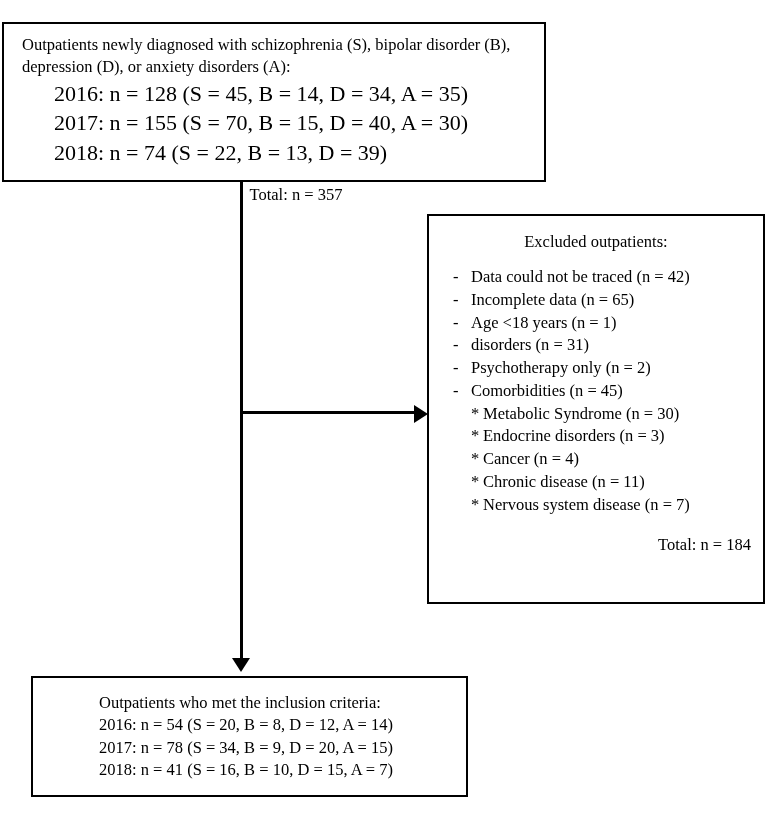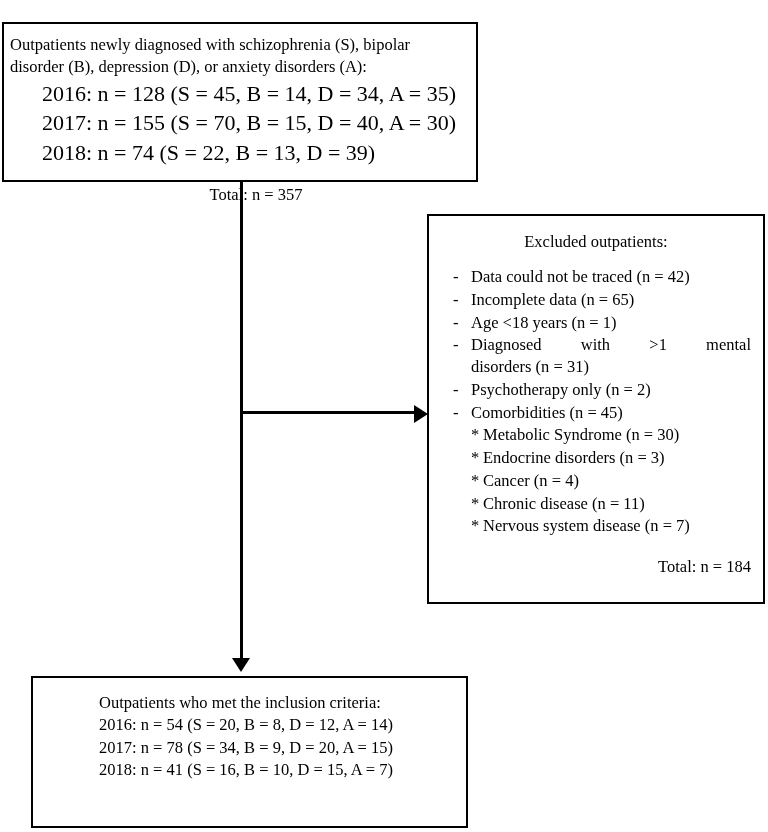--- a/index.html
+++ b/index.html
@@ -20,23 +20,23 @@
     position: absolute;
     border: 2px solid #000000;
     box-sizing: border-box;
     background: #ffffff;
   }
 
   
   #box-enrollment {
     left: 2px;
     top: 22px;
-    width: 476px;
+    width: 544px;
     height: 160px;
-    padding: 10px 14px 0 6px;
+    padding: 10px 14px 0 18px;
   }
   #box-enrollment .headline {
     font-size: 16.5px;
     line-height: 1.35;
     text-align: left;
   }
   #box-enrollment .year-line {
     font-size: 22px;
     line-height: 1.35;
     padding-left: 32px;
@@ -100,21 +100,21 @@
     font-size: 16.5px;
     text-align: right;
     margin-top: 20px;
   }
 
   
   #box-included {
     left: 31px;
     top: 676px;
     width: 437px;
-    height: 152px;
+    height: 121px;
     padding: 14px 10px 0 10px;
   }
   #box-included .inc-line {
     font-size: 16.5px;
     line-height: 1.35;
     padding-left: 56px;
   }
   #box-included .inc-total {
     font-size: 16.5px;
     line-height: 1.35;
@@ -180,26 +180,20 @@
     <span>Incomplete data (n = 65)</span>
   </div>
 
   <div class="ex-item">
     <span class="dash">-</span>
     <span>Age &lt;18 years (n = 1)</span>
   </div>
 
   <div class="ex-item justified">
     <span class="dash">-</span>
-    <span class="jline">
-      <span>Diagnosed</span>
-      <span>with</span>
-      <span>&gt;1</span>
-      <span>mental</span>
-    </span>
     <span>disorders (n = 31)</span>
   </div>
 
   <div class="ex-item">
     <span class="dash">-</span>
     <span>Psychotherapy only (n = 2)</span>
   </div>
 
   <div class="ex-item">
     <span class="dash">-</span>

